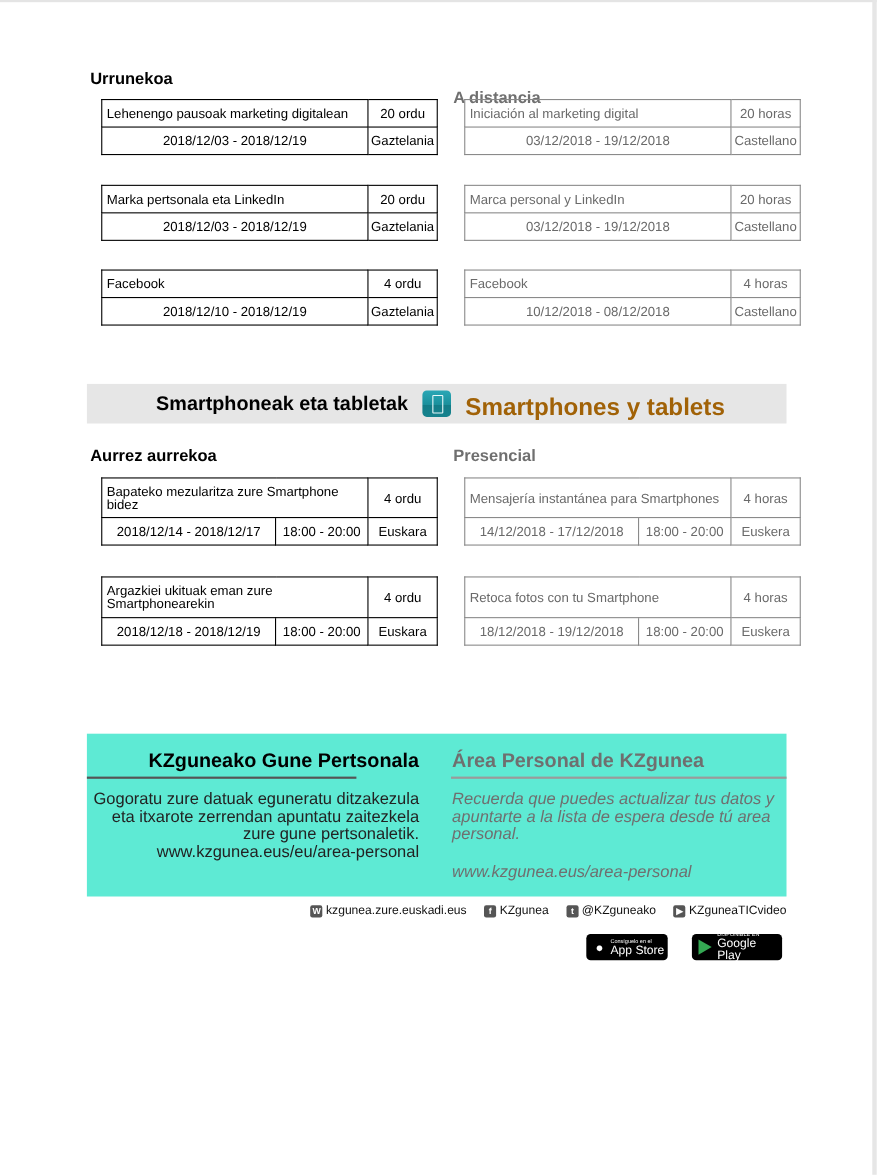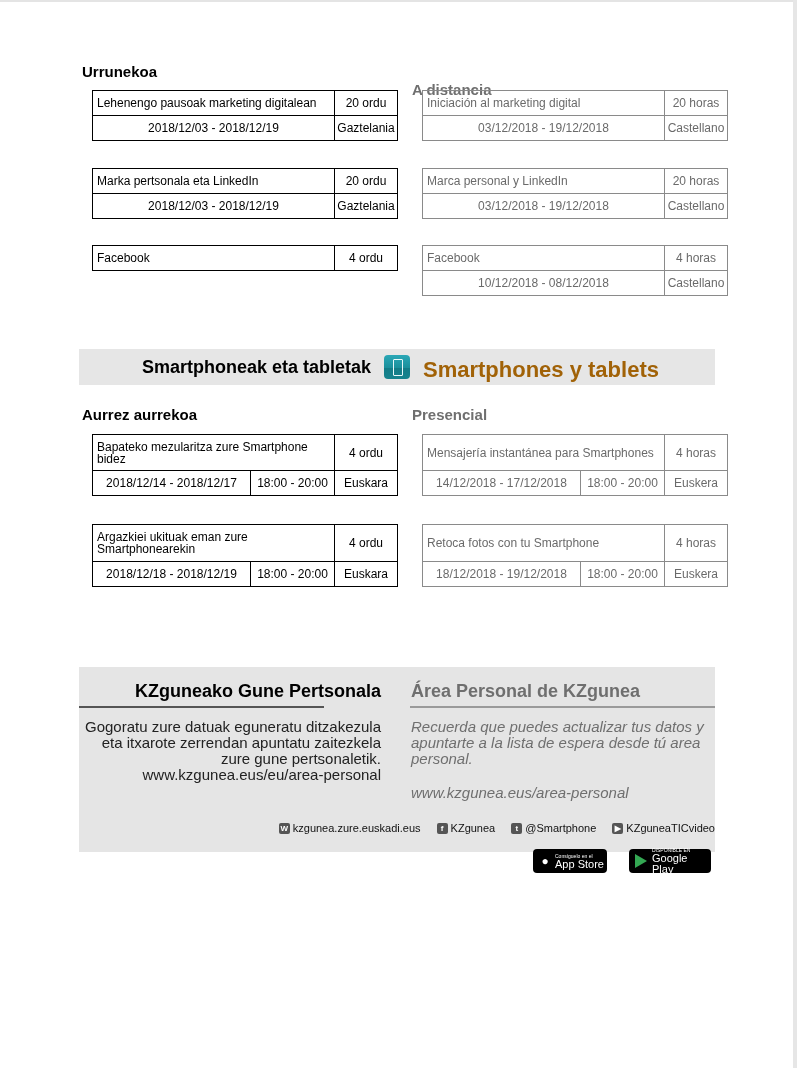--- a/index.html
+++ b/index.html
@@ -18,21 +18,21 @@
   table.course td.c { text-align:center; padding:0 2px; }
   table.course.tall td.name { white-space:normal; line-height:12px; }
 
   .band { position:absolute; left:79px; top:349px; width:636px; height:36px; background:#e6e6e6; }
   .band .eu { position:absolute; right:344px; top:8px; font-weight:bold; font-size:18px; color:#000; white-space:nowrap; }
   .band .es { position:absolute; left:344px; top:8px; font-weight:bold; font-size:22px; color:#a16207; white-space:nowrap; }
   .band .phone { position:absolute; left:305px; top:6px; width:26px; height:24px; border-radius:4px;
                  background:linear-gradient(#2aa7b6 0%, #1a8f9b 55%, #137c87 55%, #16838e 100%); }
   .band .phone .scr { position:absolute; left:9px; top:4px; width:8px; height:15px; border:1px solid #e8f7f9; border-radius:1px; }
 
-  .personal { position:absolute; left:79px; top:667px; width:636px; height:185px; background:#e5e5e5; }
+  .personal { position:absolute; left:79px; top:667px; width:636px; height:148px; background:#5eead4; }
   .personal .h-eu { position:absolute; right:334px; top:14px; font-weight:bold; font-size:18px; color:#000; white-space:nowrap; }
   .personal .h-es { position:absolute; left:332px; top:14px; font-weight:bold; font-size:18px; color:#6f6f6f; white-space:nowrap; }
   .personal .line-eu { position:absolute; left:0; top:39px; width:245px; height:2px; background:#555; }
   .personal .line-es { position:absolute; left:331px; top:39px; width:305px; height:2px; background:#9a9a9a; }
   .personal .txt-eu { position:absolute; right:334px; top:52px; width:300px; text-align:right; font-size:15px; line-height:16px; color:#222; }
   .personal .txt-es { position:absolute; left:332px; top:52px; width:300px; font-size:15px; line-height:16px; color:#6f6f6f; font-style:italic; }
   .personal .url-es { position:absolute; left:332px; top:117px; font-size:15px; color:#6f6f6f; font-style:italic; }
 
   .social { position:absolute; top:822px; right:82px; display:flex; gap:16px; font-size:11px; color:#111; }
   .social .item { display:flex; align-items:center; gap:3px; white-space:nowrap; }
@@ -90,20 +90,24 @@
 <table class="course" style="left:79px;top:245px;width:305px;">
   <colgroup>
       <col style="width:242px">
       <col style="width:63px">
     </colgroup>
   <tbody>
       <tr>
         <td class="name">Facebook</td>
         <td class="c">4 ordu</td>
       </tr>
+  <tr>
+        <td class="c">2018/12/10 - 2018/12/19</td>
+        <td class="c">Gaztelania</td>
+      </tr>
 </tbody>
   </table>
 
 <table class="course es" style="left:409px;top:90px;width:305px;">
   <colgroup>
       <col style="width:242px">
       <col style="width:63px">
     </colgroup>
   <tbody>
       <tr>
@@ -248,21 +252,21 @@
   <span class="item">
       <span class="ico">W</span>
       <span>kzgunea.zure.euskadi.eus</span>
     </span>
   <span class="item">
       <span class="ico">f</span>
       <span>KZgunea</span>
     </span>
   <span class="item">
       <span class="ico">t</span>
-      <span>@Smartphone</span>
+      <span>@KZguneako</span>
     </span>
   <span class="item">
       <span class="ico">▶</span>
       <span>KZguneaTICvideo</span>
     </span>
 </div>
 
 <div class="badge apple">
   <span class="logo">●</span>
   <span>

